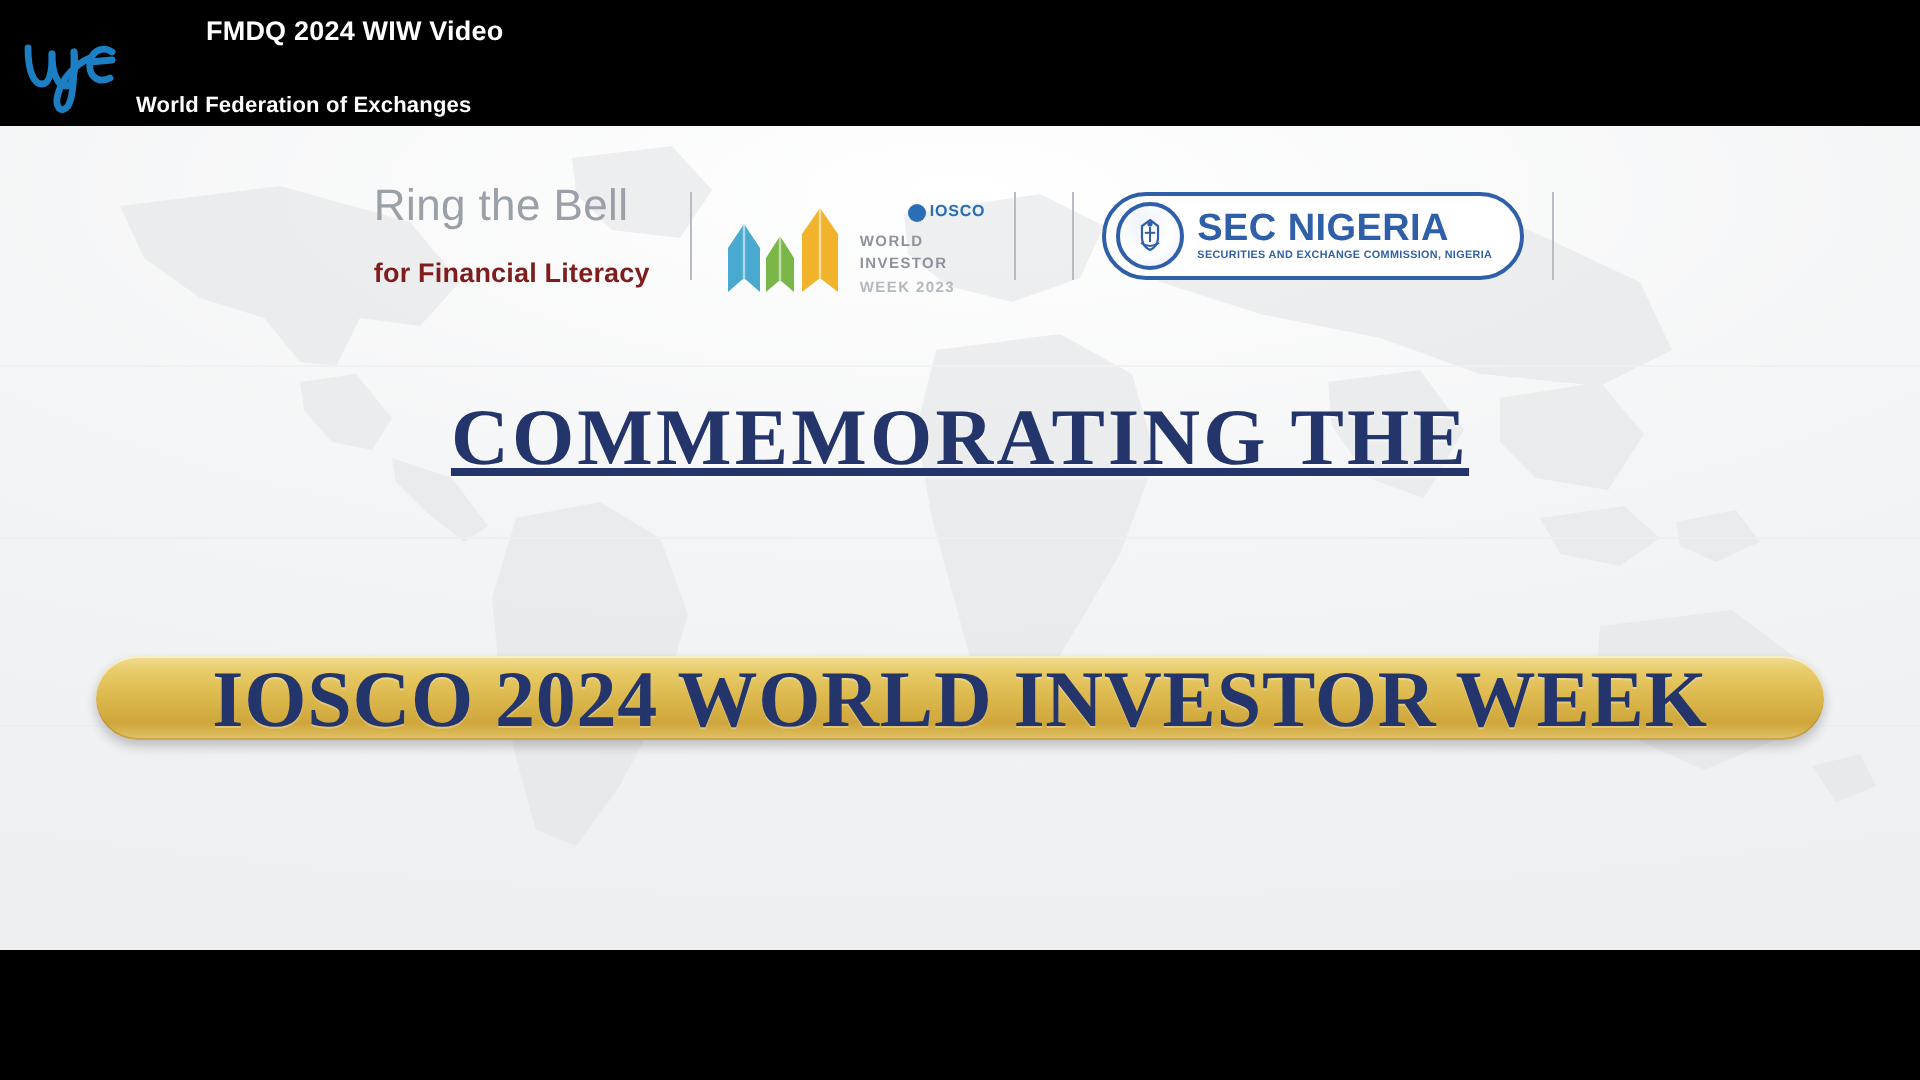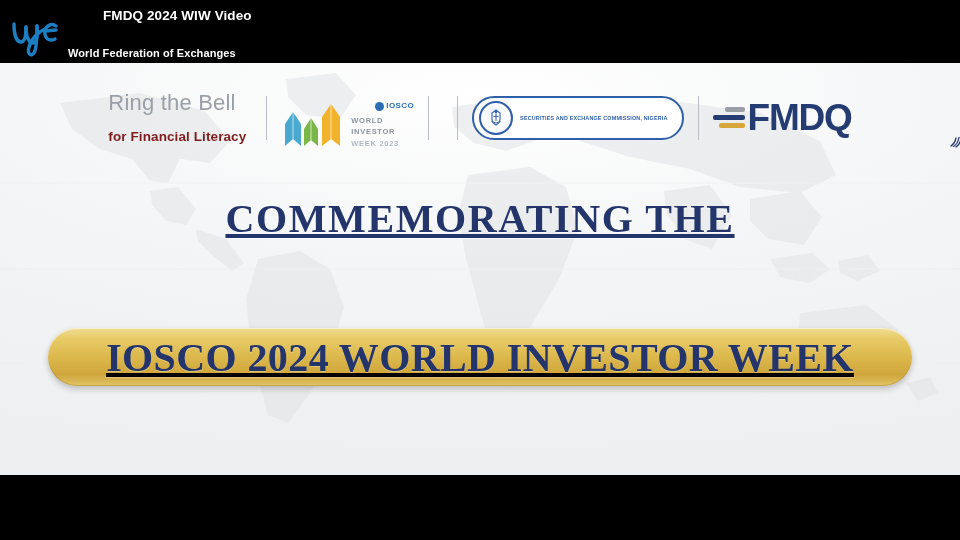--- a/index.html
+++ b/index.html
@@ -272,36 +272,35 @@
     color: #23356b;
     letter-spacing: 1.6px;
     line-height: 1.05;
     text-shadow: 0 1px 1px rgba(255,255,255,.7);
     text-decoration: underline;
   }
 
   #gold-banner {
     position: absolute;
     left: 48px; top: 265px;
-    width: 864px; height: 58px;
+    width: 864px; height: 42px;
     border-radius: 29px;
     background: linear-gradient(180deg,
         #f0dc94 0%,
         #e8cb68 18%,
         #dcb84c 50%,
         #cfa63b 80%,
         #e2c468 100%);
     box-shadow: 0 3px 6px rgba(0,0,0,.22),
                 inset 0 1px 0 rgba(255,255,255,.55),
                 inset 0 -1px 0 rgba(120,85,20,.25);
     display: flex;
     align-items: center;
     justify-content: center;
     overflow: hidden;
-    text-decoration: underline;
   }
   #gold-banner-text {
     font-family: "Liberation Serif", serif;
     font-size: 40px;
     font-weight: bold;
     color: #23356b;
     letter-spacing: .4px;
     white-space: nowrap;
     text-shadow: 0 1px 0 rgba(255,255,255,.28);
   }
@@ -421,42 +420,28 @@
           <div id="sec-emblem">
             <svg width="20" height="20" viewBox="0 0 20 20" aria-hidden="true">
               <path d="M10 2 L14 5 L14 11 C14 14, 12 16, 10 17 C8 16, 6 14, 6 11 L6 5 Z" fill="#ffffff" stroke="#2f5fa8" stroke-width="1.1"></path>
               <path d="M10 5.5 L10 13" stroke="#2f5fa8" stroke-width="1"></path>
               <path d="M7.4 8.4 L12.6 8.4" stroke="#2f5fa8" stroke-width="1"></path>
               <circle cx="10" cy="4" r="1.3" fill="#2f5fa8"></circle>
               <path d="M5.5 13.5 Q10 16.5 14.5 13.5" stroke="#2f5fa8" stroke-width="1" fill="none"></path>
             </svg>
           </div>
           <div id="sec-text-block">
+            <span id="sec-title">SEC NIGERIA</span>
             <span id="sec-subtitle">SECURITIES AND EXCHANGE COMMISSION, NIGERIA</span>
           </div>
         </div>
       </div>
 
       <div class="logo-divider"></div>
 
-      <div class="logo-cell" id="fmdq-logo">
-        <div id="fmdq-bars">
-          <span class="fmdq-bar" id="fmdq-bar-1"></span>
-          <span class="fmdq-bar" id="fmdq-bar-2"></span>
-          <span class="fmdq-bar" id="fmdq-bar-3"></span>
-        </div>
-        <div id="fmdq-wordmark">FMDQ</div>
-        <svg id="fmdq-signal" width="14" height="16" viewBox="0 0 14 16" aria-hidden="true">
-          <g stroke="#253c73" stroke-width="1.3" fill="none" stroke-linecap="round">
-            <path d="M3 13 Q7 10, 8 5"></path>
-            <path d="M5.5 13.5 Q10 10.5, 11 4.5"></path>
-            <path d="M8 14 Q12.5 11, 13.5 4"></path>
-          </g>
-        </svg>
-      </div>
 
     </div>
 
     <div id="headline-group">
       <div id="commemorating-line">COMMEMORATING THE</div>
     </div>
 
     <div id="gold-banner">
       <span id="gold-banner-text">IOSCO 2024 WORLD INVESTOR WEEK</span>
     </div>

